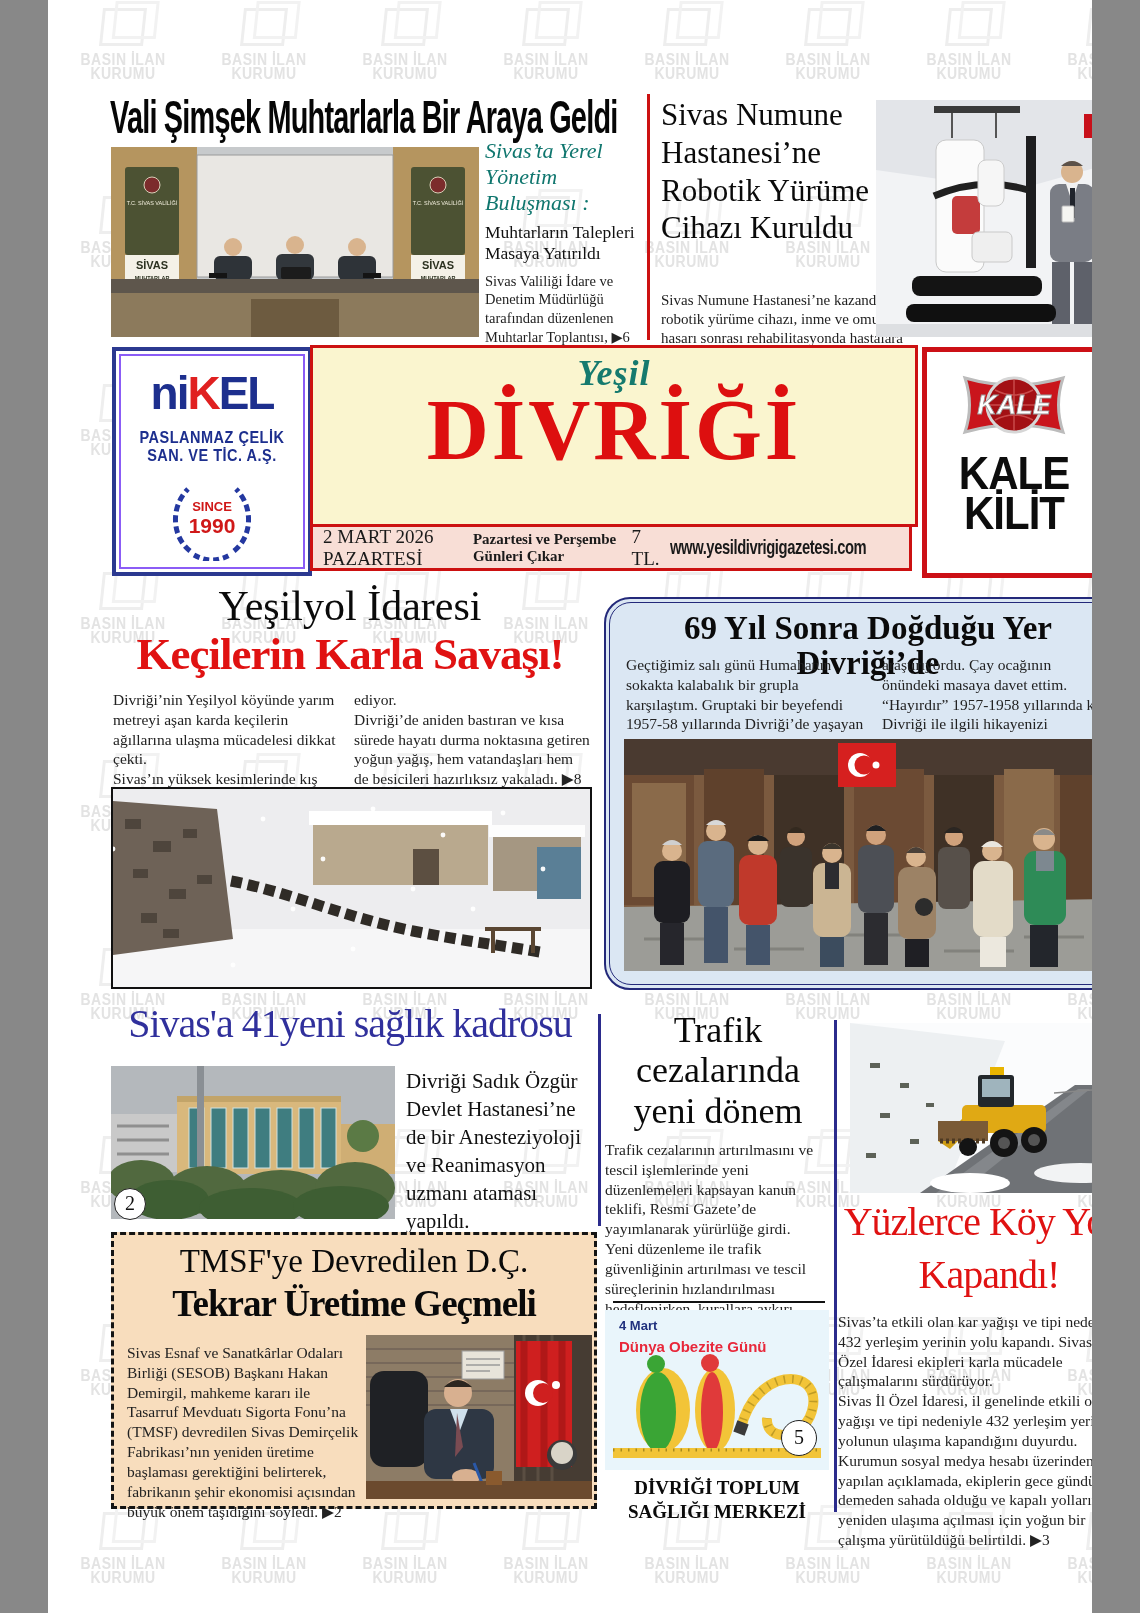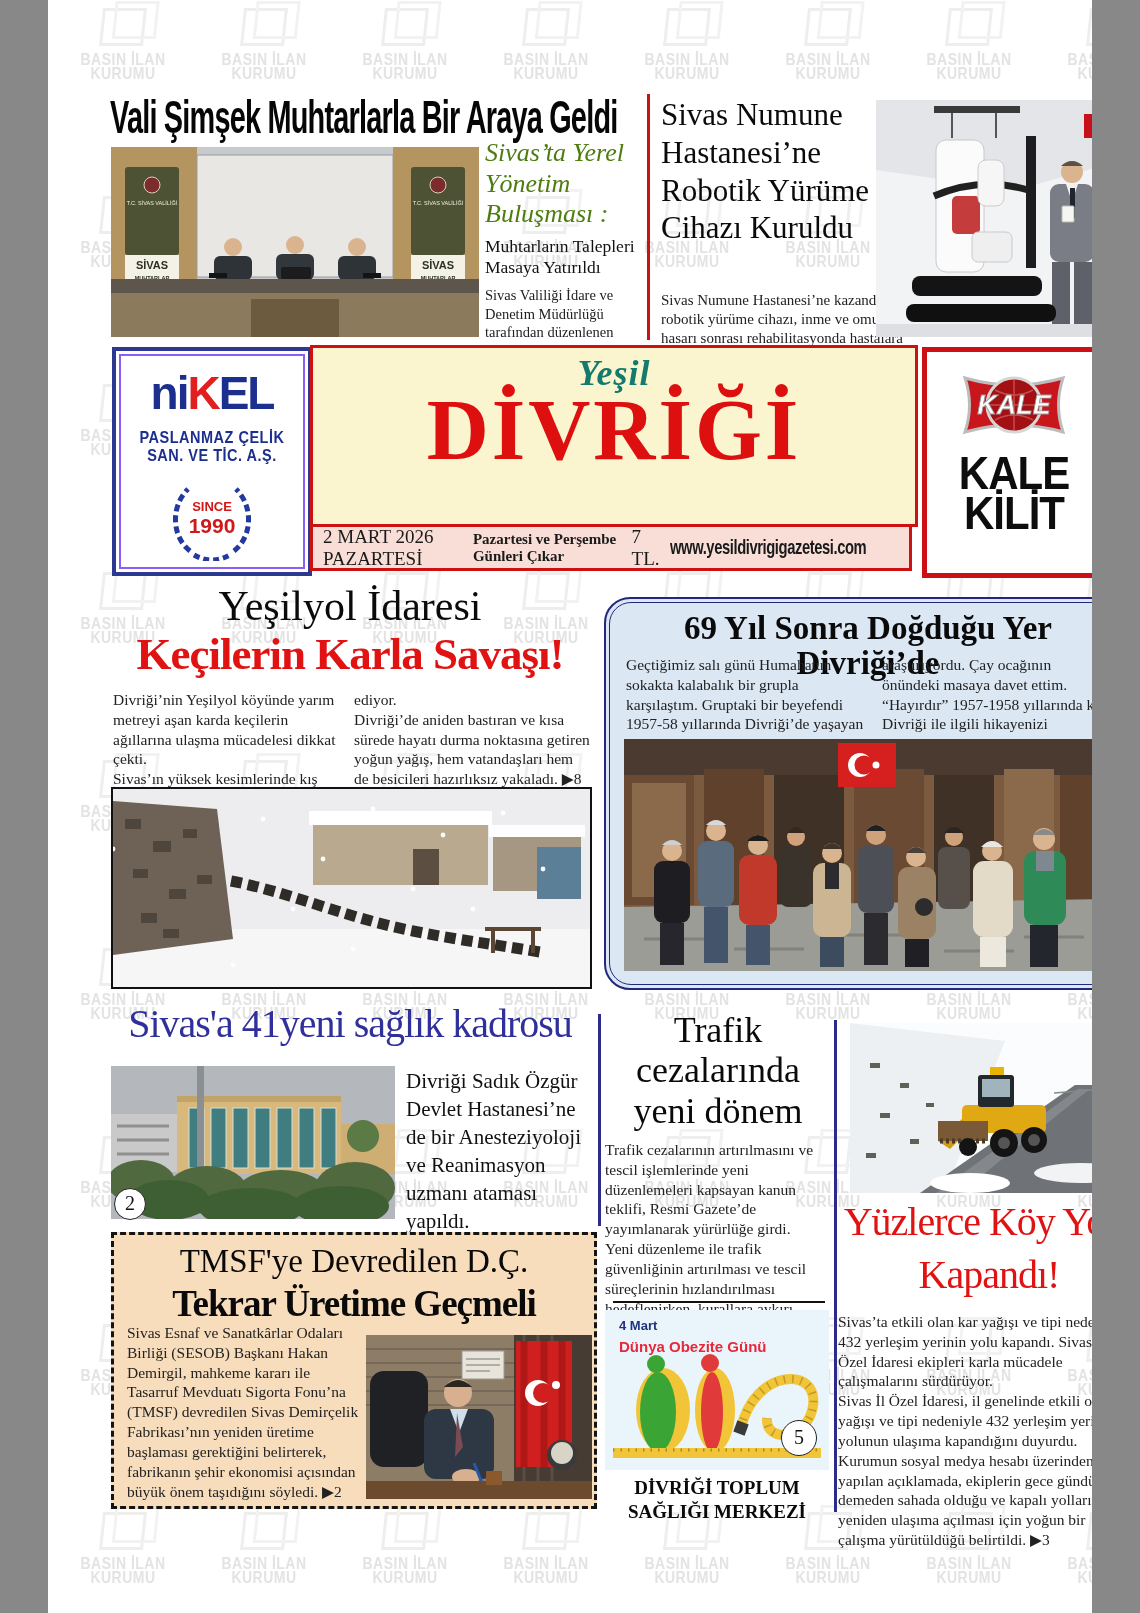--- a/index.html
+++ b/index.html
@@ -19,21 +19,21 @@
   .prewrap{white-space:pre-line;}
   .body-text{font-size:15.5px;line-height:1.28;color:#222;}
   .photo{position:absolute;overflow:hidden;}
   .photo svg{display:block;}
   .vrule{position:absolute;}
   .badge-circle{position:absolute;width:30px;height:30px;border-radius:50%;background:#fff;
                 border:1.5px solid #222;text-align:center;font-size:20px;line-height:28px;color:#111;}
   
   .hl-impact{font-family:"Liberation Sans",sans-serif;font-weight:bold;color:#060606;
              font-size:37px;letter-spacing:-1px;white-space:nowrap;transform:scale(0.78,1.25);transform-origin:left top;}
-  .sub-italic{font-style:italic;font-size:26px;line-height:1.18;color:#4d7c0f;}
+  .sub-italic{font-style:italic;font-size:22px;line-height:1.18;color:#0f766e;}
   .sub-plain{font-size:17.5px;line-height:1.2;color:#111;margin-top:6px;}
   .teaser{font-size:14.5px;line-height:1.28;color:#222;margin-top:8px;}
   .hl-serif-right{font-size:31px;line-height:1.22;color:#0a0a0a;}
   
   .nikel-box{position:absolute;left:64px;top:347px;width:192px;height:221px;border:4px solid #2b3990;background:#fff;}
   .nikel-inner{position:absolute;inset:3px;border:2px solid #8b5cf6;text-align:center;}
   .nikel-brand{font-family:"Liberation Sans",sans-serif;font-weight:bold;font-size:46px;letter-spacing:-2px;margin-top:14px;line-height:1;}
   .nikel-tag{font-family:"Liberation Sans",sans-serif;font-weight:bold;font-size:14.5px;letter-spacing:.5px;
              color:#1d2f8e;line-height:1.2;margin-top:14px;transform:scaleY(1.08);}
   .masthead{position:absolute;left:262px;top:345px;width:602px;height:176px;background:#faf5cf;border:3px solid #cc1111;text-align:center;}
@@ -483,21 +483,21 @@
         <rect x="98" y="126" width="18" height="5" fill="#141414"></rect>
         <rect x="252" y="126" width="18" height="5" fill="#141414"></rect>
         <rect x="0" y="146" width="368" height="44" fill="#8c7a5c"></rect>
         <rect x="140" y="152" width="88" height="38" fill="#6d5b40"></rect>
       </svg>
     </div>
 
     <div class="abs" style="left:437px;top:138px;width:152px;">
       <div class="sub-italic">Sivas’ta Yerel Yönetim Buluşması :</div>
       <div class="sub-plain">Muhtarların Talepleri Masaya Yatırıldı</div>
-      <div class="teaser">Sivas Valiliği İdare ve Denetim Müdürlüğü tarafından düzenlenen Muhtarlar Toplantısı, ▶9</div>
+      <div class="teaser">Sivas Valiliği İdare ve Denetim Müdürlüğü tarafından düzenlenen Muhtarlar Toplantısı, ▶6</div>
     </div>
 
     <div class="vrule" style="left:599px;top:94px;width:3px;height:246px;background:#cc1111;"></div>
 
     <div class="abs hl-serif-right" style="left:613px;top:96px;width:220px;">Sivas Numune Hastanesi’ne Robotik Yürüme Cihazı Kuruldu</div>
     <div class="abs teaser" style="left:613px;top:283px;width:262px;font-size:15px;">Sivas Numune Hastanesi’ne kazandırılan robotik yürüme cihazı, inme ve omurilik hasarı sonrası rehabilitasyonda hastalara umut oluyor. ▶5</div>
 
     <div class="photo" style="left:828px;top:100px;width:247px;height:237px;">
       <svg width="247" height="237" viewBox="0 0 247 237">
         <rect width="247" height="237" fill="#f2f3f5"></rect>
@@ -826,21 +826,21 @@
         <ellipse cx="230" cy="150" rx="46" ry="10" fill="#f2f3f4"></ellipse>
       </svg>
     </div>
     <div class="abs hl-roads" style="left:793px;top:1196px;width:296px;">Yüzlerce Köy Yolu Kapandı!</div>
     <div class="abs body-text prewrap" style="left:790px;top:1312px;width:298px;">Sivas’ta etkili olan kar yağışı ve tipi nedeniyle 432 yerleşim yerinin yolu kapandı. Sivas İl Özel İdaresi ekipleri karla mücadele çalışmalarını sürdürüyor.
 Sivas İl Özel İdaresi, il genelinde etkili olan kar yağışı ve tipi nedeniyle 432 yerleşim yerinin yolunun ulaşıma kapandığını duyurdu. Kurumun sosyal medya hesabı üzerinden yapılan açıklamada, ekiplerin gece gündüz demeden sahada olduğu ve kapalı yolların yeniden ulaşıma açılması için yoğun bir çalışma yürütüldüğü belirtildi. ▶3</div>
 
     <div class="tmsf-box">
       <div class="tmsf-h1">TMSF'ye Devredilen D.Ç.</div>
       <div class="tmsf-h2">Tekrar Üretime Geçmeli</div>
-      <div class="body-text" style="position:absolute;left:13px;top:88px;width:236px;">Sivas Esnaf ve Sanatkârlar Odaları Birliği (SESOB) Başkanı Hakan Demirgil, mahkeme kararı ile Tasarruf Mevduatı Sigorta Fonu’na (TMSF) devredilen Sivas Demirçelik Fabrikası’nın yeniden üretime başlaması gerektiğini belirterek, fabrikanın şehir ekonomisi açısından büyük önem taşıdığını söyledi. ▶2</div>
+      <div class="body-text" style="position:absolute;left:13px;top:108px;width:236px;">Sivas Esnaf ve Sanatkârlar Odaları Birliği (SESOB) Başkanı Hakan Demirgil, mahkeme kararı ile Tasarruf Mevduatı Sigorta Fonu’na (TMSF) devredilen Sivas Demirçelik Fabrikası’nın yeniden üretime başlaması gerektiğini belirterek, fabrikanın şehir ekonomisi açısından büyük önem taşıdığını söyledi. ▶2</div>
       <div class="photo" style="left:252px;top:100px;width:226px;height:164px;">
         <svg width="226" height="164" viewBox="0 0 226 164">
           <rect width="226" height="164" fill="#8d7c66"></rect>
           <g stroke="#77685a" stroke-width="2">
             <line x1="0" y1="14" x2="226" y2="14"></line>
               <line x1="0" y1="28" x2="226" y2="28"></line>
               <line x1="0" y1="42" x2="226" y2="42"></line>
             <line x1="0" y1="56" x2="226" y2="56"></line>
               <line x1="0" y1="70" x2="226" y2="70"></line>
           </g>

